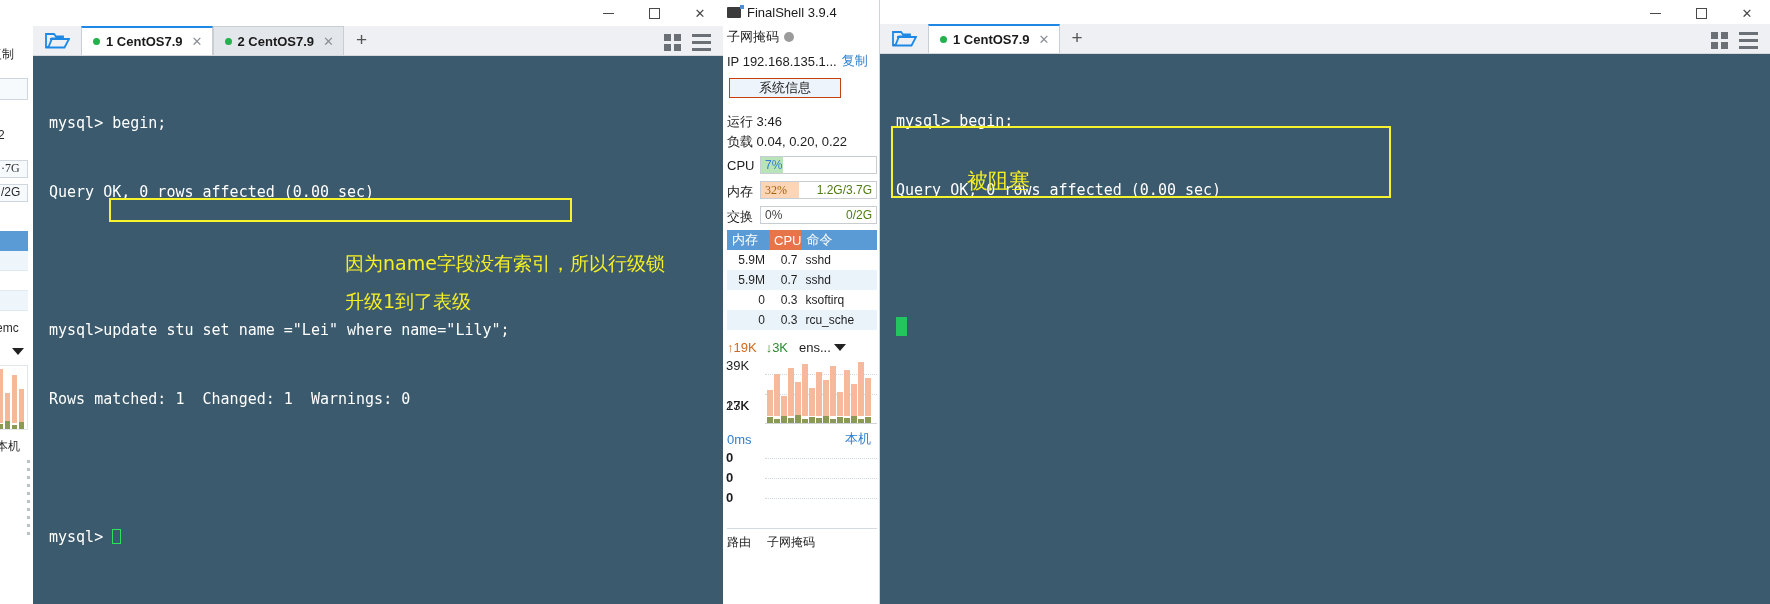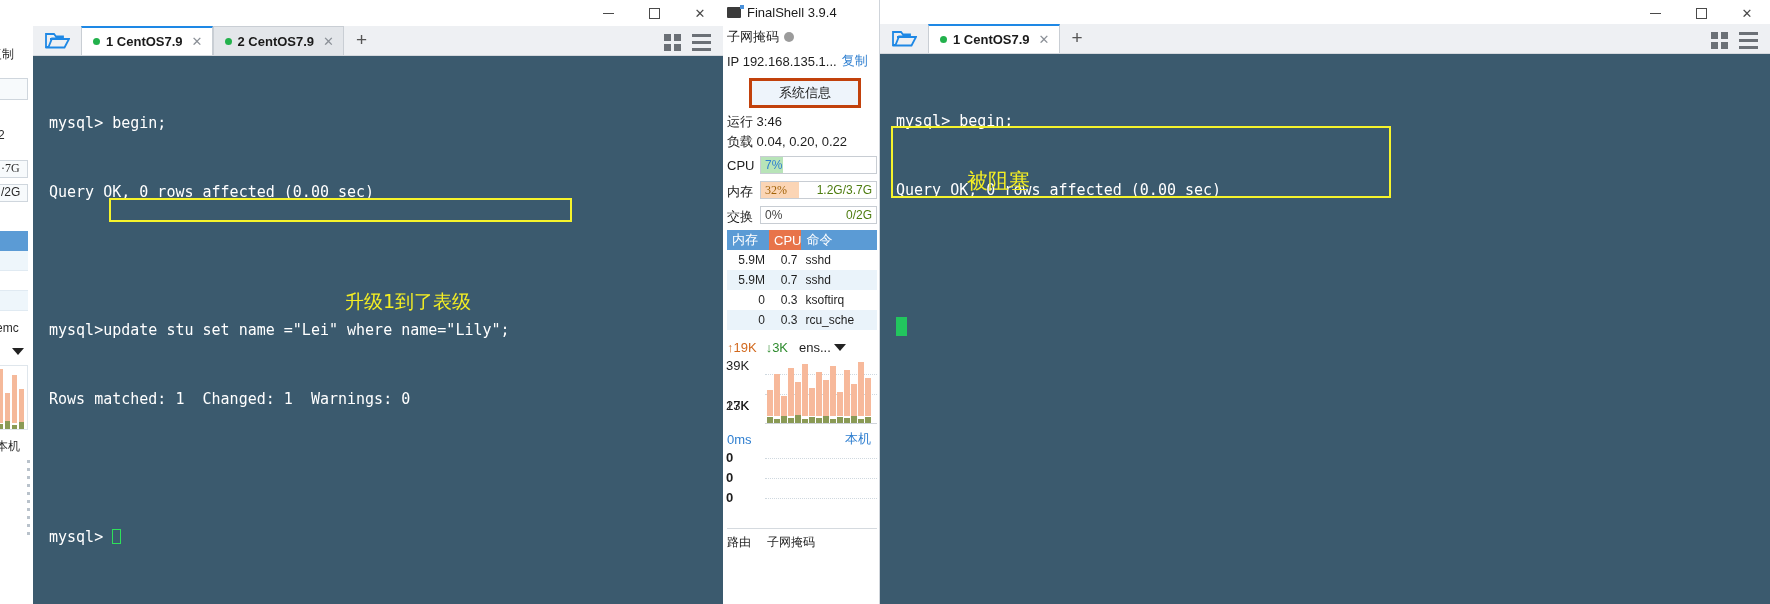--- a/index.html
+++ b/index.html
@@ -58,22 +58,22 @@
            font-size:19px; line-height:29px; font-weight:500; white-space:pre; }
 
   
   .win2 { position:absolute; left:723px; top:0; width:157px; height:604px; background:#ffffff; border-right:1px solid #cfd4da; overflow:hidden; }
   .w2-title { position:absolute; left:0; top:0; height:24px; display:flex; align-items:center; gap:6px; padding-left:4px; font-size:13px; color:#1a1a1a; }
   .mon-ico { width:14px; height:11px; background:#3b3b3b; position:relative; border-radius:1px; }
   .mon-ico::after { content:''; position:absolute; right:-3px; top:-2px; width:4px; height:4px; background:#4a90d9; }
   .w2-row { position:absolute; left:4px; font-size:13px; color:#1e1e1e; white-space:nowrap; display:flex; align-items:center; gap:5px; }
   .gray-dot { width:10px; height:10px; border-radius:50%; background:#9b9b9b; display:inline-block; }
   .link { color:#2f7fd0; }
-  .sysbtn { position:absolute; left:6px; width:112px; height:30px; background:#eef4fb; border:3px solid #c2410c;
-            font-size:13px; color:#1b1b1b; display:flex; align-items:center; justify-content:center;margin-left:20px; }
+  .sysbtn { position:absolute; left:6px; width:112px; height:20px; background:#eef4fb; border:1px solid #c2410c;
+            font-size:13px; color:#1b1b1b; display:flex; align-items:center; justify-content:center; }
   .meter { position:absolute; height:18px; border:1px solid #c8cdd3; background:#ffffff; overflow:hidden; font-size:12px; }
   .meter .fill { position:absolute; left:0; top:0; bottom:0; }
   .meter .lbl { position:absolute; left:4px; top:1px; color:#2f7fd0; }
   .meter .rlbl { position:absolute; right:4px; top:1px; color:#4d7c0f; }
   .mlabel { position:absolute; left:4px; font-size:13px; color:#1e1e1e; }
 
   .ptable { position:absolute; left:4px; width:150px; font-size:12px; border-collapse:collapse; }
   .ptable th { height:20px; font-weight:normal; color:#ffffff; font-size:13px; text-align:left; padding-left:5px; }
   .ptable th.m { background:#5b9bd5; }
   .ptable th.c { background:#e8744a; }
@@ -207,20 +207,21 @@
       <div class="ln">Query OK, 0 rows affected (0.00 sec)</div>
       <div class="ln">&nbsp;</div>
       <div class="ln"><span>mysql&gt;</span><span>update stu set name ="Lei" where name="Lily";</span></div>
       <div class="ln">Rows matched: 1  Changed: 1  Warnings: 0</div>
       <div class="ln">&nbsp;</div>
       <div class="ln"><span>mysql&gt;</span> <span class="caret"></span></div>
     </div>
 
     <div class="hl-box" style="left:76px; top:198px; width:463px; height:24px;"></div>
 
+    <div class="annot" style="left:312px; top:249px;">因为name字段没有索引，所以行级锁</div>
     <div class="annot" style="left:312px; top:287px;">升级1到了表级</div>
   </div>
 
   <div class="win2">
     <div class="w2-title">
       <span class="mon-ico"></span>
       <span>FinalShell 3.9.4</span>
     </div>
 
     <div class="w2-row" style="top:28px;">

